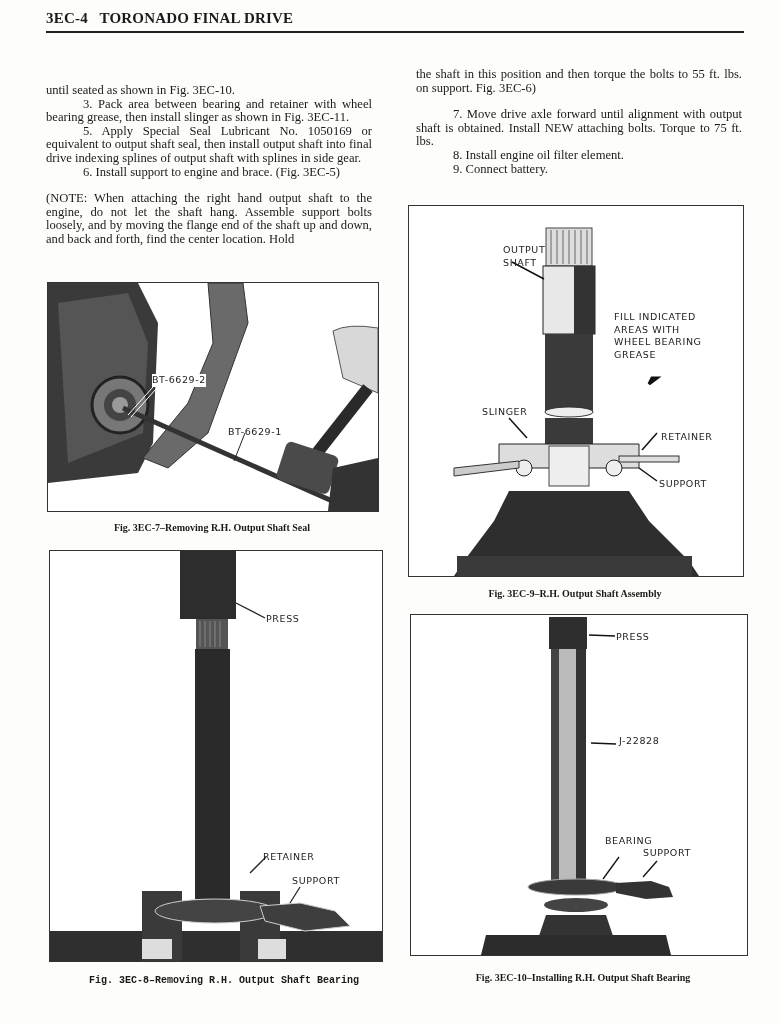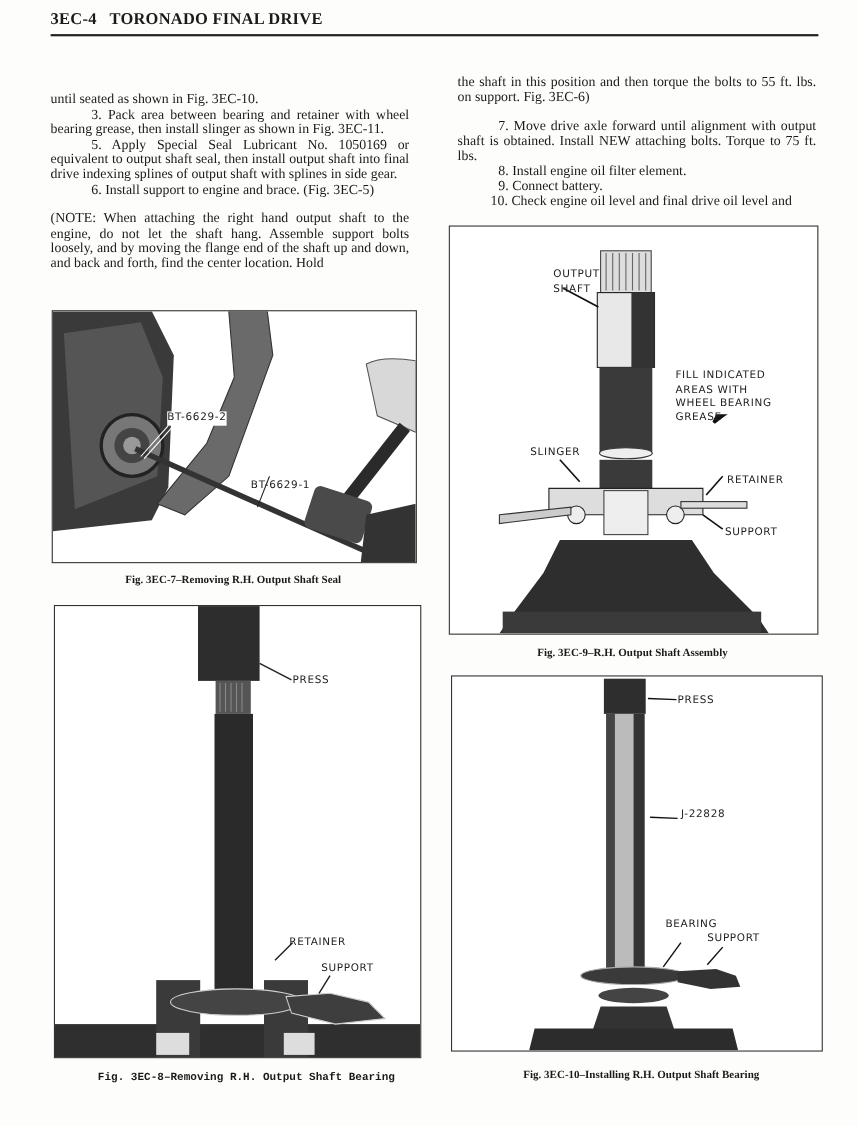--- a/index.html
+++ b/index.html
@@ -34,42 +34,41 @@
   <div class="gap"></div>
   <p>(NOTE: When attaching the right hand output shaft to the engine, do not let the shaft hang. Assemble support bolts loosely, and by moving the flange end of the shaft up and down, and back and forth, find the center location. Hold</p>
 </div>
 
 <div class="col" style="left:416px; top:68px; width:326px;">
   <p>the shaft in this position and then torque the bolts to 55 ft. lbs. on support. Fig. 3EC-6)</p>
   <div class="gap"></div>
   <p class="ind">7. Move drive axle forward until alignment with output shaft is obtained. Install NEW attaching bolts. Torque to 75 ft. lbs.</p>
   <p class="ind">8. Install engine oil filter element.</p>
   <p class="ind">9. Connect battery.</p>
-  <p class="ind" style="text-indent:30px;">10. Check engine oil level and final drive oil level and</p>
 </div>
 
 <div class="fig" style="left:47px; top:282px; width:330px; height:228px;">
   <svg width="330" height="228">
     <path d="M0,0 L90,0 L110,40 L105,160 L90,190 L0,200 Z" fill="#3a3a3a"></path>
     <path d="M10,20 L80,10 L100,60 L95,150 L20,180 Z" fill="#555"></path>
     <circle cx="72" cy="122" r="28" fill="#777" stroke="#222" stroke-width="3"></circle>
     <circle cx="72" cy="122" r="16" fill="#444"></circle>
     <circle cx="72" cy="122" r="8" fill="#999"></circle>
     <path d="M160,0 L195,0 L200,40 L160,150 L120,185 L95,175 L140,120 L165,60 Z" fill="#6a6a6a" stroke="#333"></path>
     <line x1="75" y1="125" x2="300" y2="225" stroke="#333" stroke-width="5"></line>
     <path d="M285,48 Q300,40 330,45 L330,110 L295,95 Z" fill="#d8d8d8" stroke="#555"></path>
     <line x1="320" y1="105" x2="265" y2="175" stroke="#2a2a2a" stroke-width="12"></line>
     <rect x="232" y="165" width="55" height="40" rx="6" fill="#4a4a4a" transform="rotate(18 260 185)"></rect>
     <path d="M285,185 L330,175 L330,228 L280,228 Z" fill="#333"></path>
     <line x1="105" y1="104" x2="80" y2="132" stroke="#fff" stroke-width="1"></line>
     <line x1="108" y1="106" x2="83" y2="134" stroke="#fff" stroke-width="1"></line>
     <line x1="197" y1="150" x2="186" y2="178" stroke="#222" stroke-width="1"></line>
   </svg>
   <div class="lbl" style="left:104px; top:91px; background:#fff;">BT-6629-2</div>
-  <div class="lbl" style="left:180px; top:153px;">BT-6629-1</div>
+  <div class="lbl" style="left:180px; top:143px;">BT-6629-1</div>
 </div>
 <div class="cap" style="left:47px; top:522px; width:330px;">Fig. 3EC-7–Removing R.H. Output Shaft Seal</div>
 
 <div class="fig" style="left:49px; top:550px; width:332px; height:410px;">
   <svg width="332" height="410">
     <rect x="130" y="0" width="56" height="68" fill="#2d2d2d"></rect>
     <rect x="146" y="68" width="32" height="30" fill="#555"></rect>
     <g stroke="#888" stroke-width="1">
       <line x1="150" y1="70" x2="150" y2="96"></line>
         <line x1="155" y1="70" x2="155" y2="96"></line>
@@ -121,21 +120,21 @@
     <path d="M100,285 L220,285 L240,315 L280,355 L290,370 L45,370 L55,355 L85,315 Z" fill="#2e2e2e"></path>
     <rect x="48" y="350" width="235" height="20" fill="#3a3a3a"></rect>
     <line x1="103" y1="56" x2="135" y2="73" stroke="#111" stroke-width="1.5"></line>
     <line x1="100" y1="212" x2="118" y2="232" stroke="#111" stroke-width="1.5"></line>
     <line x1="248" y1="227" x2="233" y2="244" stroke="#111" stroke-width="1.5"></line>
     <line x1="248" y1="275" x2="230" y2="262" stroke="#111" stroke-width="1.5"></line>
     <path d="M248,172 L240,178 L243,172 Z" fill="#111" stroke="#111" stroke-width="3"></path>
   </svg>
   <div class="lbl" style="left:62px; top:38px;margin-left:32px;">OUTPUT
 SHAFT</div>
-  <div class="lbl" style="left:205px; top:130px;">FILL INDICATED
+  <div class="lbl" style="left:205px; top:105px;">FILL INDICATED
 AREAS WITH
 WHEEL BEARING
 GREASE</div>
   <div class="lbl" style="left:73px; top:200px;">SLINGER</div>
   <div class="lbl" style="left:252px; top:225px;">RETAINER</div>
   <div class="lbl" style="left:250px; top:272px;">SUPPORT</div>
 </div>
 <div class="cap" style="left:408px; top:588px; width:334px;">Fig. 3EC-9–R.H. Output Shaft Assembly</div>
 
 <div class="fig" style="left:410px; top:614px; width:336px; height:340px;">

